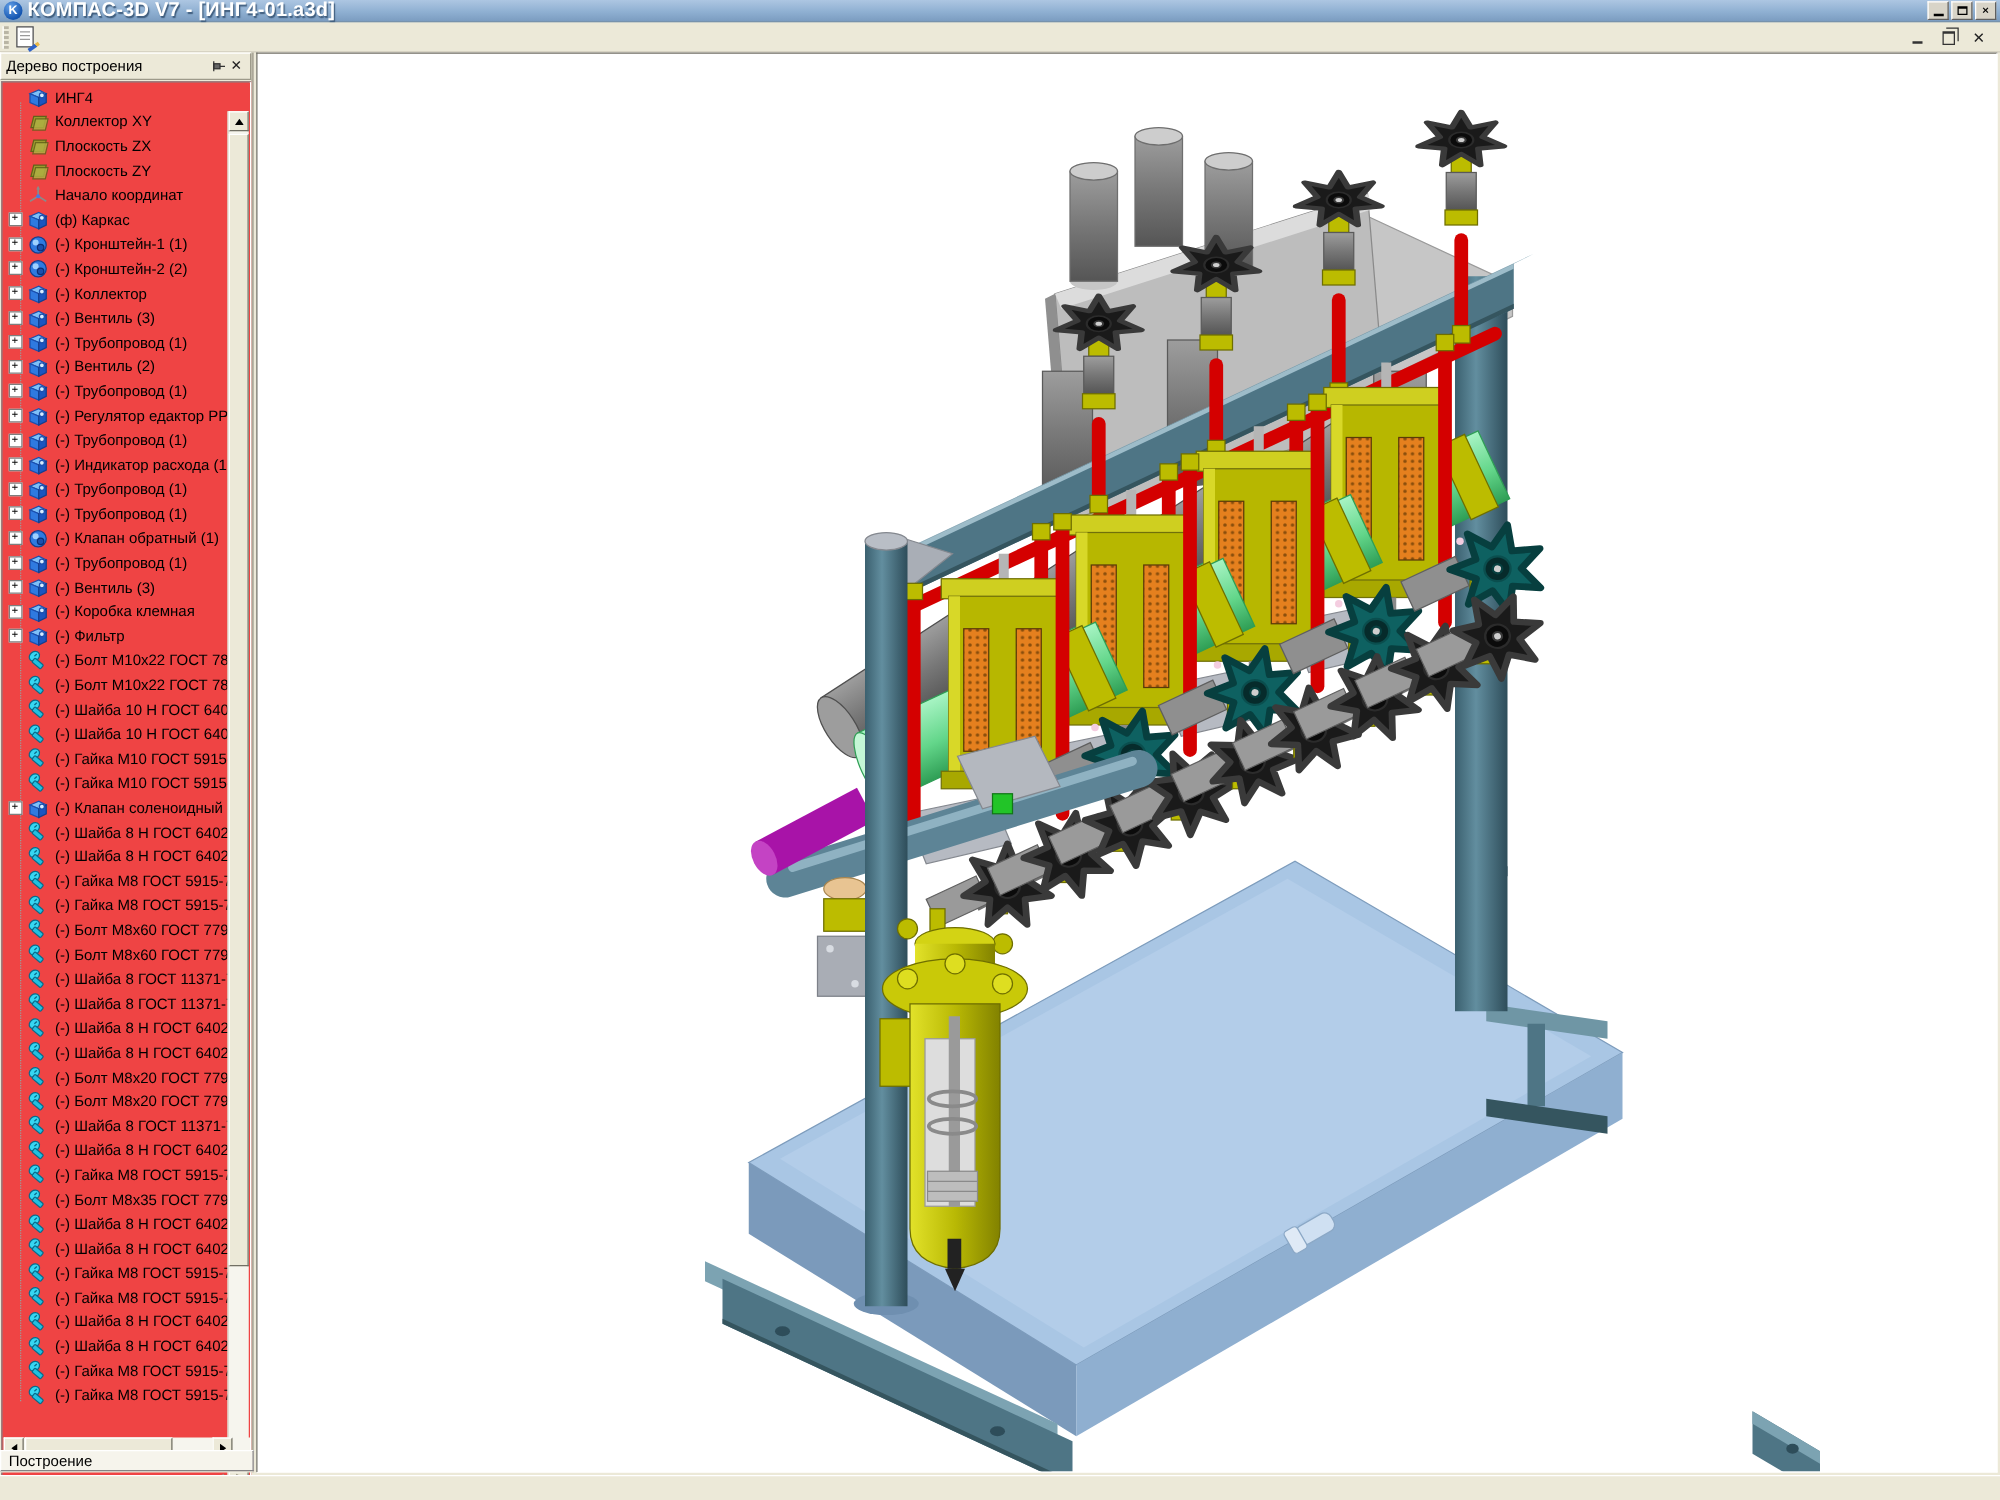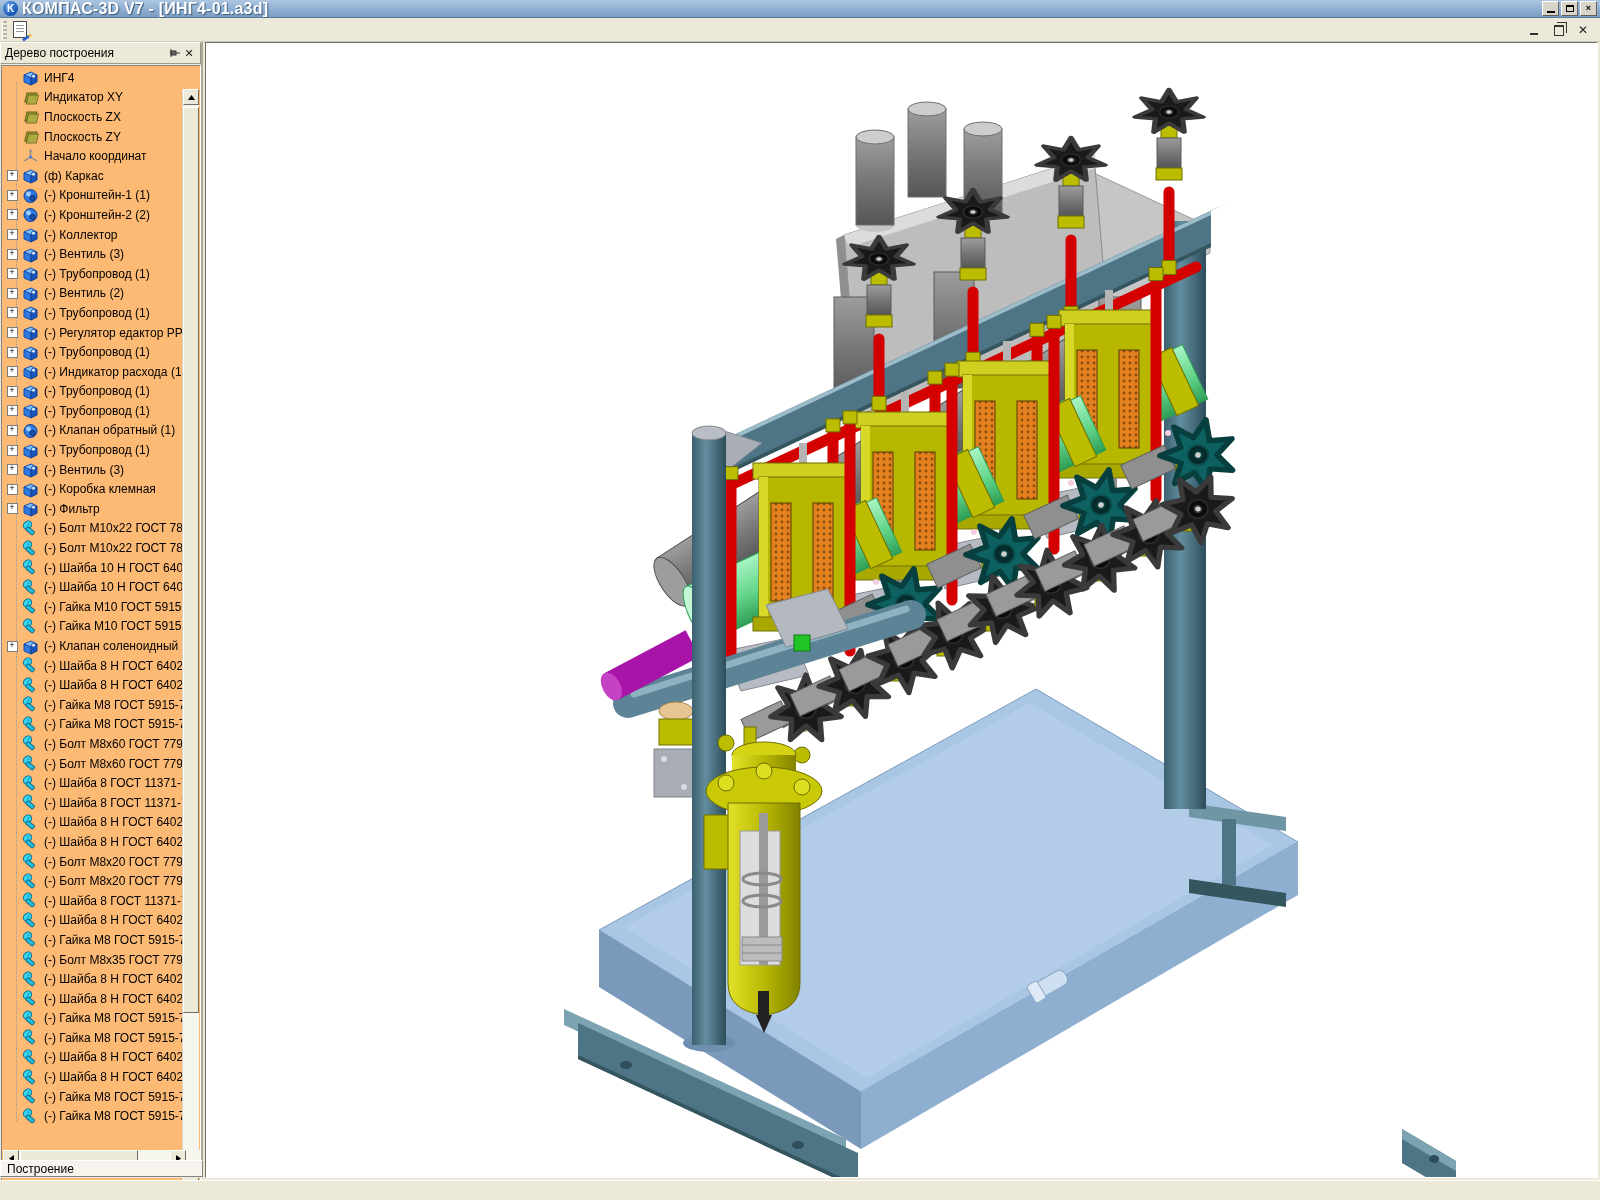--- a/index.html
+++ b/index.html
@@ -43,21 +43,21 @@
   .mdi-glyph.close { font-size:12px; line-height:12px; text-align:center; color:#222; font-weight:bold; }
 
   
   .tree-panel { position:absolute; left:0; top:42px; width:203px; height:1136px;
     background:#ece9d8; border-right:2px solid #aca899; }
   .tree-header { height:22px; background:#ece9d8; border:1px solid; border-color:#fff #9d9a8a #9d9a8a #fff;
     display:flex; align-items:center; font-size:12px; padding:0 4px; color:#000; }
   .tree-header .hdr-title { flex:1; }
   .hdr-ico { width:14px; height:13px; font-size:11px; line-height:12px; text-align:center; color:#222; }
   .tree-view { position:absolute; left:1px; top:23px; width:200px; height:1121px;
-    background:#fdba74; border:1px solid; border-color:#848284 #fff #fff #848284; overflow:hidden; }
+    background:#ef4444; border:1px solid; border-color:#848284 #fff #fff #848284; overflow:hidden; }
   .tree-rows { position:absolute; left:0; top:2px; width:181px; }
   .connector { position:absolute; left:14px; top:16px; width:1px; border-left:1px dotted #9a9a9a; }
   .trow { height:19.6px; display:flex; align-items:center; font-size:12px; color:#000;
     white-space:nowrap; overflow:hidden; position:relative; }
   .exp-slot { width:20px; flex:0 0 20px; display:flex; justify-content:center; }
   .expander { width:11px; height:11px; background:#fff; border:1px solid #7e7e7e;
     font-size:9px; line-height:9px; text-align:center; color:#000;
     font-family:"Liberation Mono",monospace; z-index:2; }
   .ticon { width:17px; height:17px; flex:0 0 17px; margin-right:5px; z-index:2; }
   .tlabel { overflow:hidden; text-overflow:clip; }
@@ -154,21 +154,21 @@
           <span class="tlabel">ИНГ4</span>
         </div>
         <div class="trow">
           <span class="exp-slot"></span>
           <span class="ticon"><svg viewBox="0 0 17 17">
               <g transform="skewX(-14)">
                 <rect x="6" y="4" width="10" height="9" fill="#9a9a2e" stroke="#62621a"></rect>
                 <rect x="8" y="6" width="10" height="9" fill="#b0b042" stroke="#62621a" opacity="0.85"></rect>
               </g>
             </svg></span>
-          <span class="tlabel">Индикатор XY</span>
+          <span class="tlabel">Коллектор XY</span>
         </div>
         <div class="trow">
           <span class="exp-slot"></span>
           <span class="ticon"><svg viewBox="0 0 17 17">
               <g transform="skewX(-14)">
                 <rect x="6" y="4" width="10" height="9" fill="#9a9a2e" stroke="#62621a"></rect>
                 <rect x="8" y="6" width="10" height="9" fill="#b0b042" stroke="#62621a" opacity="0.85"></rect>
               </g>
             </svg></span>
           <span class="tlabel">Плоскость ZX</span>

